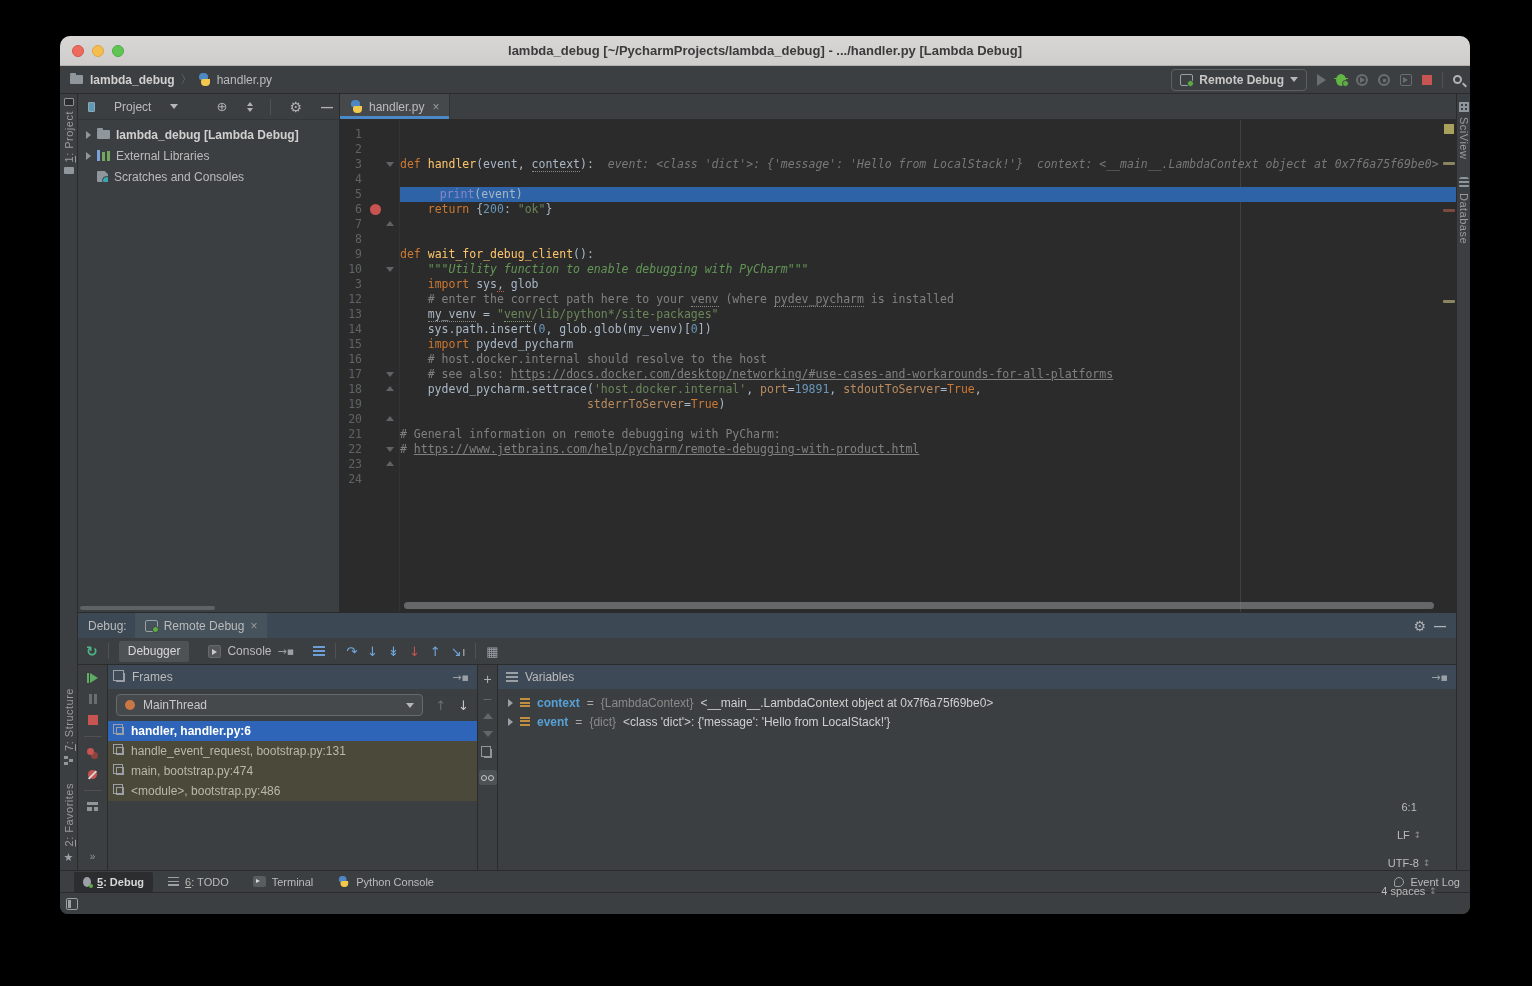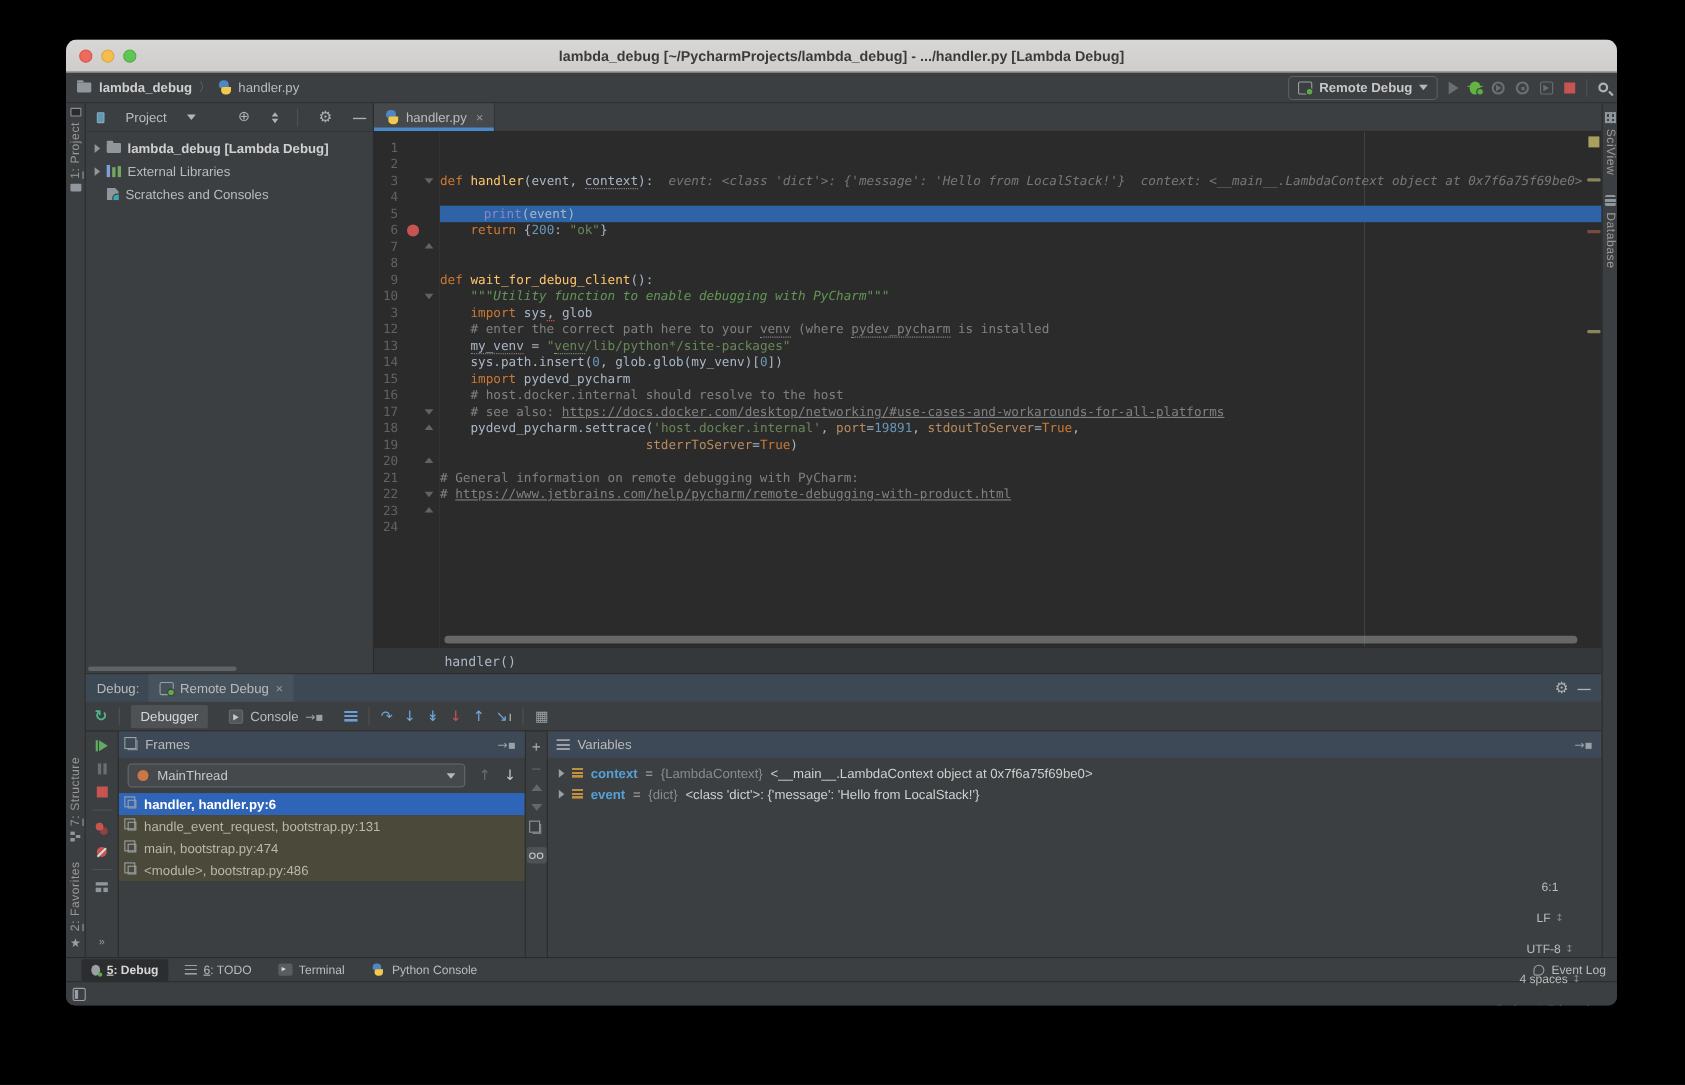--- a/index.html
+++ b/index.html
@@ -365,23 +365,20 @@
                 </div>
               <div class="anno-stripe">
                 <span class="anno-sq"></span>
                 <span class="anno-mark" style="top:42px;background:#8a845f;"></span>
                 <span class="anno-mark" style="top:89px;background:#7a4a3d;"></span>
                 <span class="anno-mark" style="top:180px;background:#8a845f;"></span>
               </div>
               <div class="hscroll"></div>
             </div>
           </div>
-          <div class="ebreadcrumb">
-            <span>handler()</span>
-          </div>
         </div>
       </div>
 
       <div class="debug">
         <div class="dbg-header">
           <span>Debug:</span>
           <div class="dbg-tab">
             <span class="i-runcfg"></span>
             <span>Remote Debug</span>
             <span style="color:#9a9a9a;">×</span>

